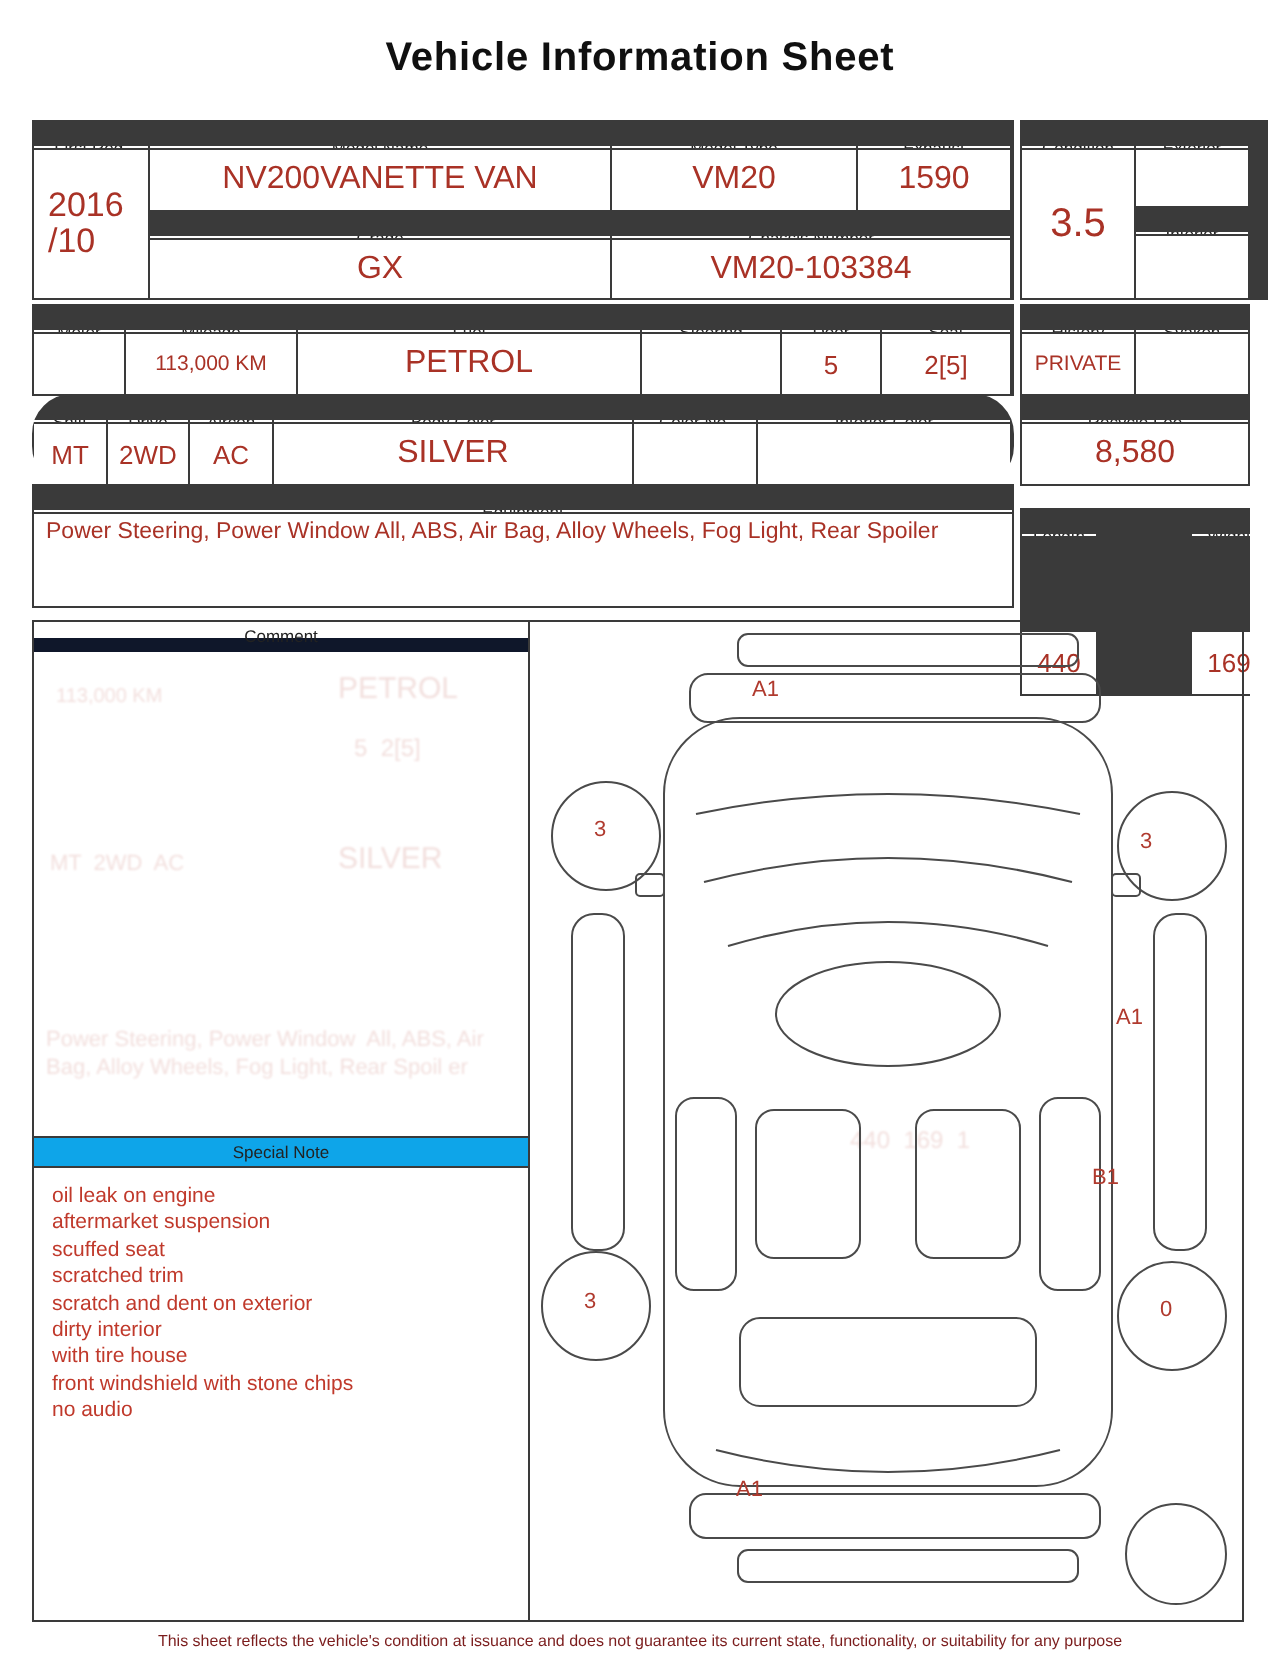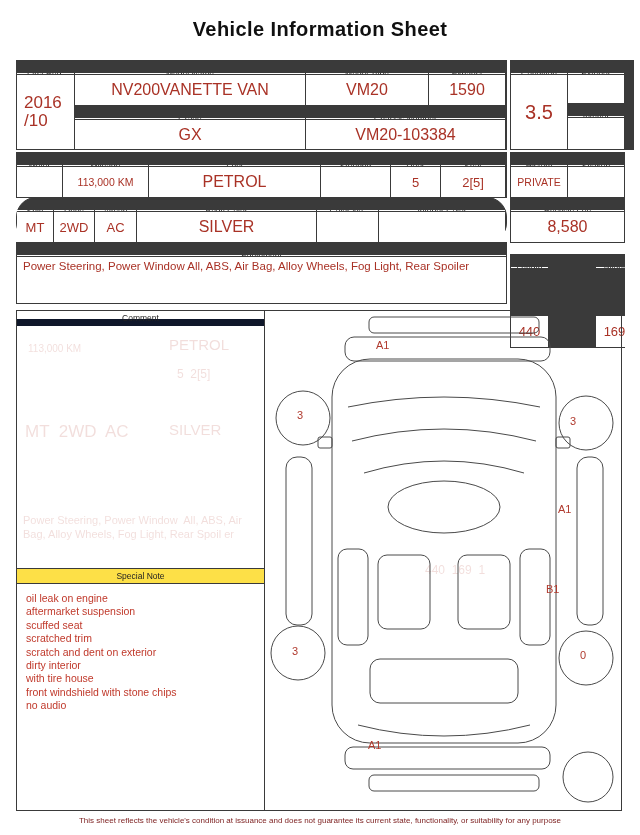--- a/index.html
+++ b/index.html
@@ -54,21 +54,21 @@
 
   
   .main { position: absolute; left: 16px; top: 310px; width: 606px; height: 501px;
           border: 1px solid #3a3a3a; }
   .comment-panel { position: absolute; left: 0; top: 0; width: 248px; height: 100%;
                    border-right: 1px solid #3a3a3a; }
   .panel-head { height: 15px; line-height: 15px; border-bottom: 7px solid #0f172a;
                 text-align: center; font-size: 8.5px; color: #222; }
   .note-head { position: absolute; left: 0; top: 257px; width: 100%; height: 16px; line-height: 15px;
                border-top: 1px solid #3a3a3a; border-bottom: 1px solid #3a3a3a;
-               text-align: center; font-size: 8.5px; color: #222; background:#fde047; }
+               text-align: center; font-size: 8.5px; color: #222; background:#0ea5e9; }
   .notes { position: absolute; left: 0; top: 274px; width: 100%; bottom: 0;
            padding: 7px 9px; color: #c0392b; font-size: 10.5px; line-height: 13.4px; }
 
   .ghost { position: absolute; color: #b03a2e; opacity: .16; filter: blur(.5px);
            white-space: pre-wrap; line-height: 14px; }
 
   .diagram { position: absolute; left: 249px; top: 0; width: 357px; height: 501px; }
   .diagram svg { position: absolute; left: 0; top: 0; }
   .mark { position: absolute; font-size: 11px; color: #b03a2e; }
 
@@ -188,21 +188,21 @@
         <div>dirty interior</div>
         <div>with tire house</div>
         <div>front windshield with stone chips</div>
         <div>no audio</div>
       </div>
     </div>
 
     <div class="ghost" style="left:11px; top:31px; font-size:10px;">113,000 KM</div>
     <div class="ghost" style="left:152px; top:27px; font-size:15px;">PETROL</div>
     <div class="ghost" style="left:160px; top:56px; font-size:12px;">5  2[5]</div>
-    <div class="ghost" style="left:8px; top:114px; font-size:17px;">MT  2WD  AC</div>
+    <div class="ghost" style="left:8px; top:114px; font-size:11px;">MT  2WD  AC</div>
     <div class="ghost" style="left:152px; top:112px; font-size:15px;">SILVER</div>
     <div class="ghost" style="left:6px; top:202px; width:236px; font-size:11px;">Power Steering, Power Window  All, ABS, Air Bag, Alloy Wheels, Fog Light, Rear Spoil er</div>
     <div class="ghost" style="left:408px; top:252px; font-size:12px;">440  169  1</div>
 
     <div class="diagram">
       <svg width="357" height="501" viewBox="0 0 357 501">
         <g fill="none" stroke="#4a4a4a" stroke-width="1">
           <rect x="103" y="6" width="170" height="16" rx="5"></rect>
           <rect x="79" y="26" width="205" height="24" rx="9"></rect>
           <rect x="66" y="48" width="224" height="384" rx="38"></rect>

